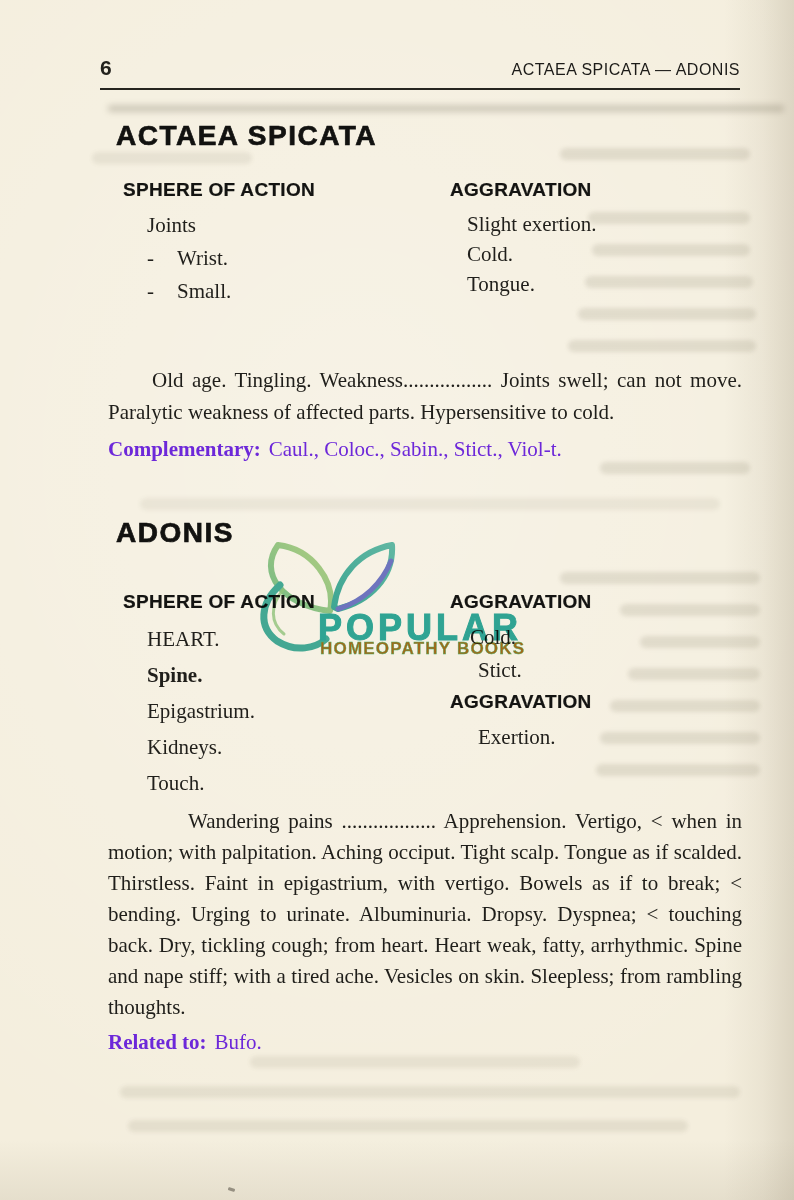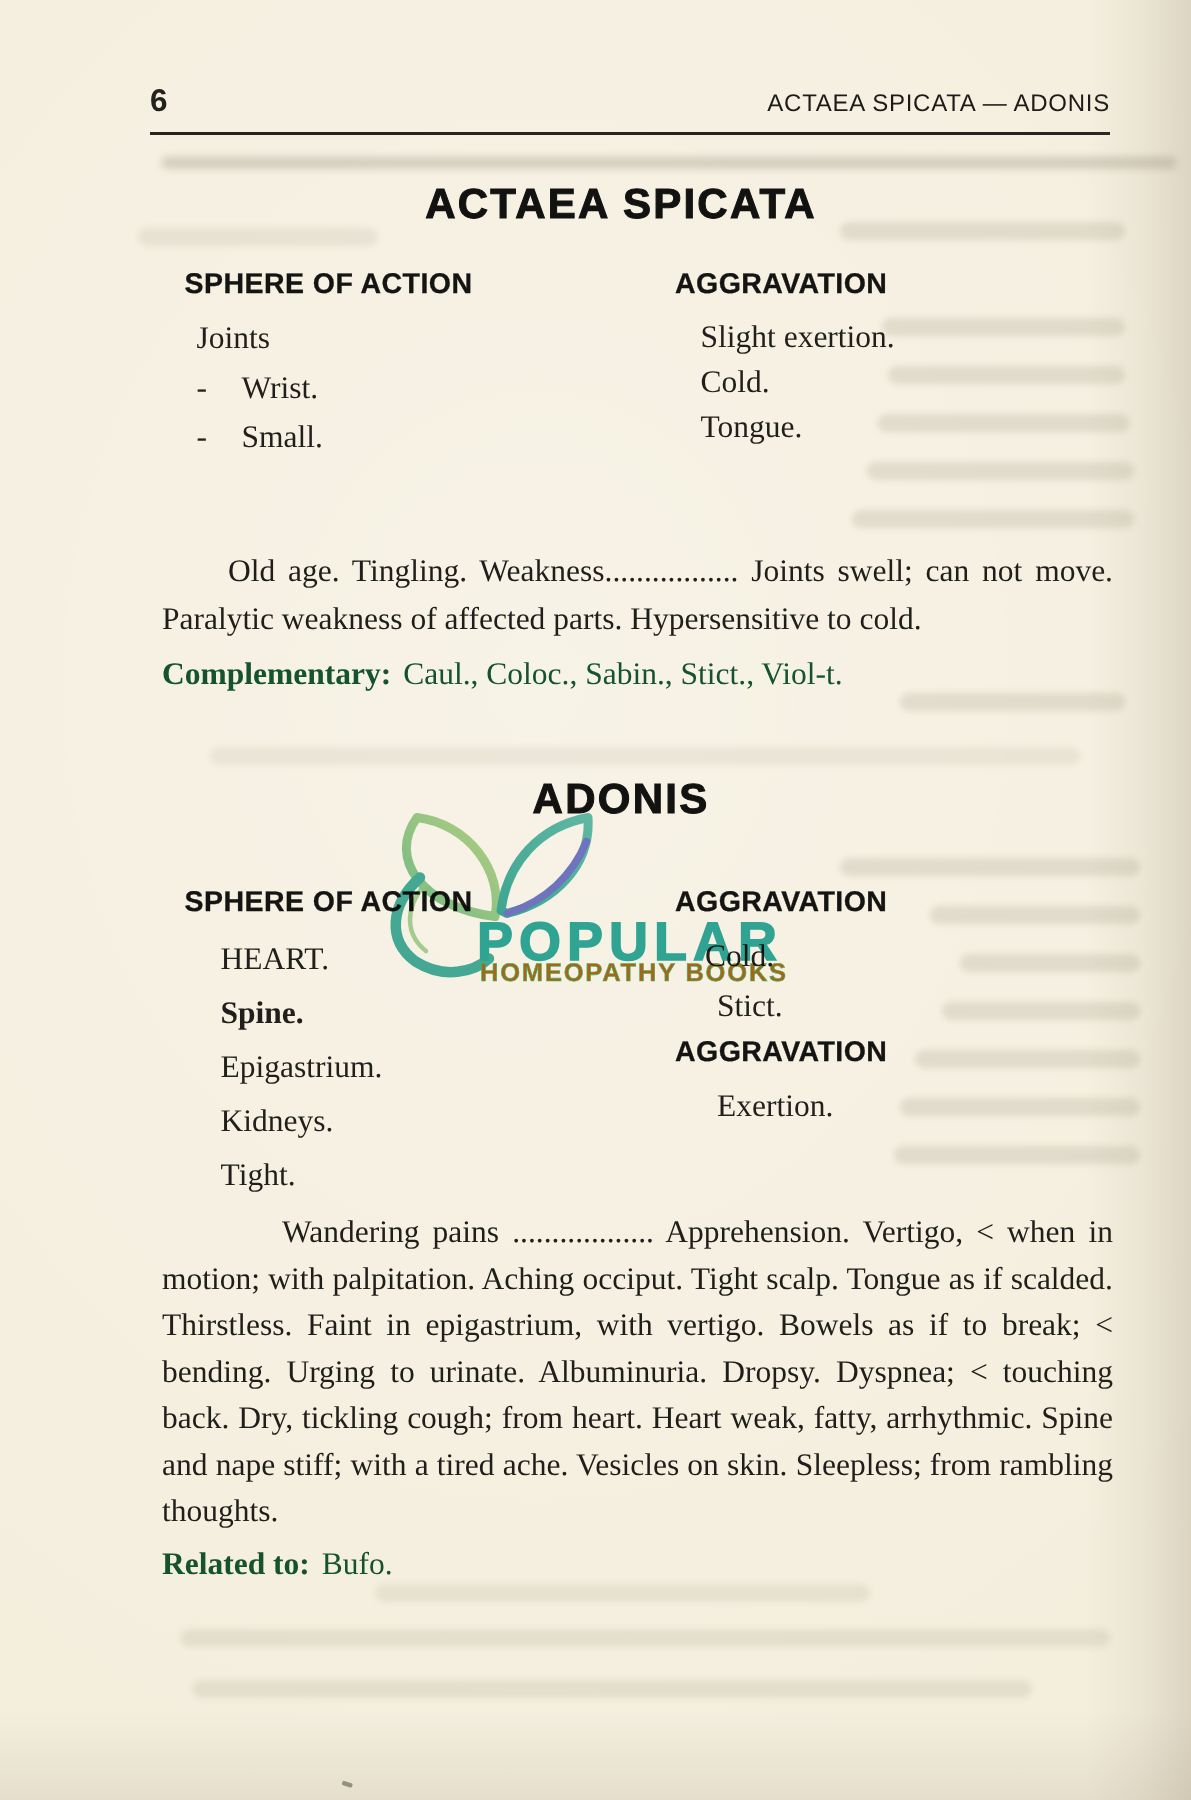--- a/index.html
+++ b/index.html
@@ -22,51 +22,51 @@
   
   .page-number{position:absolute;left:100px;top:56px;
     font:700 21px "Liberation Sans",sans-serif;color:#23221d;}
   .running-title{position:absolute;right:54px;top:61px;
     font:400 16px "Liberation Sans",sans-serif;letter-spacing:0.5px;color:#1c1b18;}
   .header-rule{position:absolute;left:100px;top:88px;width:640px;height:2px;background:#26251f;}
   .ghost-rule{position:absolute;left:108px;top:105px;width:676px;height:7px;
     background:rgba(95,88,70,0.26);filter:blur(3px);border-radius:3px;}
 
   
-  .section-title{position:absolute;left:94px;width:640px;text-align:center;
+  .section-title{position:absolute;left:116px;width:640px;
     font:700 28px "Liberation Sans",sans-serif;letter-spacing:1.5px;color:#121210;
     -webkit-text-stroke:0.7px #121210;}
   .title-1{top:120px;}
   .title-2{top:517px;}
 
   
   .col-heading{font:700 19px "Liberation Sans",sans-serif;letter-spacing:0.3px;color:#141412;
     -webkit-text-stroke:0.2px #141412;}
   .col{position:absolute;}
   .sphere-1{left:123px;top:179px;}
   .aggr-1{left:450px;top:179px;}
   .sphere-2{left:123px;top:591px;}
   .aggr-2{left:450px;top:591px;}
 
-  .item-list{margin:8px 0 0 8px;font-size:21px;line-height:33px;}
+  .item-list{margin:8px 0 0 24px;font-size:21px;line-height:33px;}
   .sphere-2 .item-list{line-height:36px;margin-left:24px;}
   .aggr-1 .item-list{margin-left:17px;line-height:30px;}
   .aggr-2 .item-list{margin-left:20px;line-height:33px;}
   .dash-row{display:flex;}
   .dash-row .bullet{width:30px;}
   .bold{font-weight:700;}
   .sub-heading{margin-top:4px;}
   .aggr-2 .indent2{margin-left:8px;}
 
   
   .body-para{position:absolute;left:108px;width:634px;
     font-size:21px;line-height:32px;text-align:justify;color:#1f1e1a;}
   .para-1{top:364px;text-indent:44px;}
   .para-2{top:806px;line-height:31px;text-indent:80px;}
-  .inline-line{position:absolute;left:108px;width:640px;font-size:21px;color:#14532d;}
+  .inline-line{position:absolute;left:108px;width:640px;font-size:21px;color:#6d28d9;}
   .comp-line{top:437px;}
   .related-line{top:1030px;}
   .inline-line .lead{font-weight:700;}
   .inline-line .val{margin-left:8px;}
 
   
   .watermark{position:absolute;left:250px;top:535px;width:310px;height:130px;
     mix-blend-mode:multiply;opacity:0.92;pointer-events:none;}
   .wm-line1{position:absolute;left:68px;top:72px;
     font:700 36px "Liberation Sans",sans-serif;letter-spacing:4px;color:#1fa69c;
@@ -127,21 +127,21 @@
 
   <div class="section-title title-2">ADONIS</div>
 
   <div class="col sphere-2">
     <div class="col-heading">SPHERE OF ACTION</div>
     <div class="item-list">
       <div>HEART.</div>
       <div class="bold">Spine.</div>
       <div>Epigastrium.</div>
       <div>Kidneys.</div>
-      <div>Tight.</div>
+      <div>Touch.</div>
     </div>
   </div>
 
   <div class="col aggr-2">
     <div class="col-heading">AGGRAVATION</div>
     <div class="item-list">
       <div>Cold.</div>
       <div class="indent2">Stict.</div>
     </div>
     <div class="col-heading sub-heading">AGGRAVATION</div>

